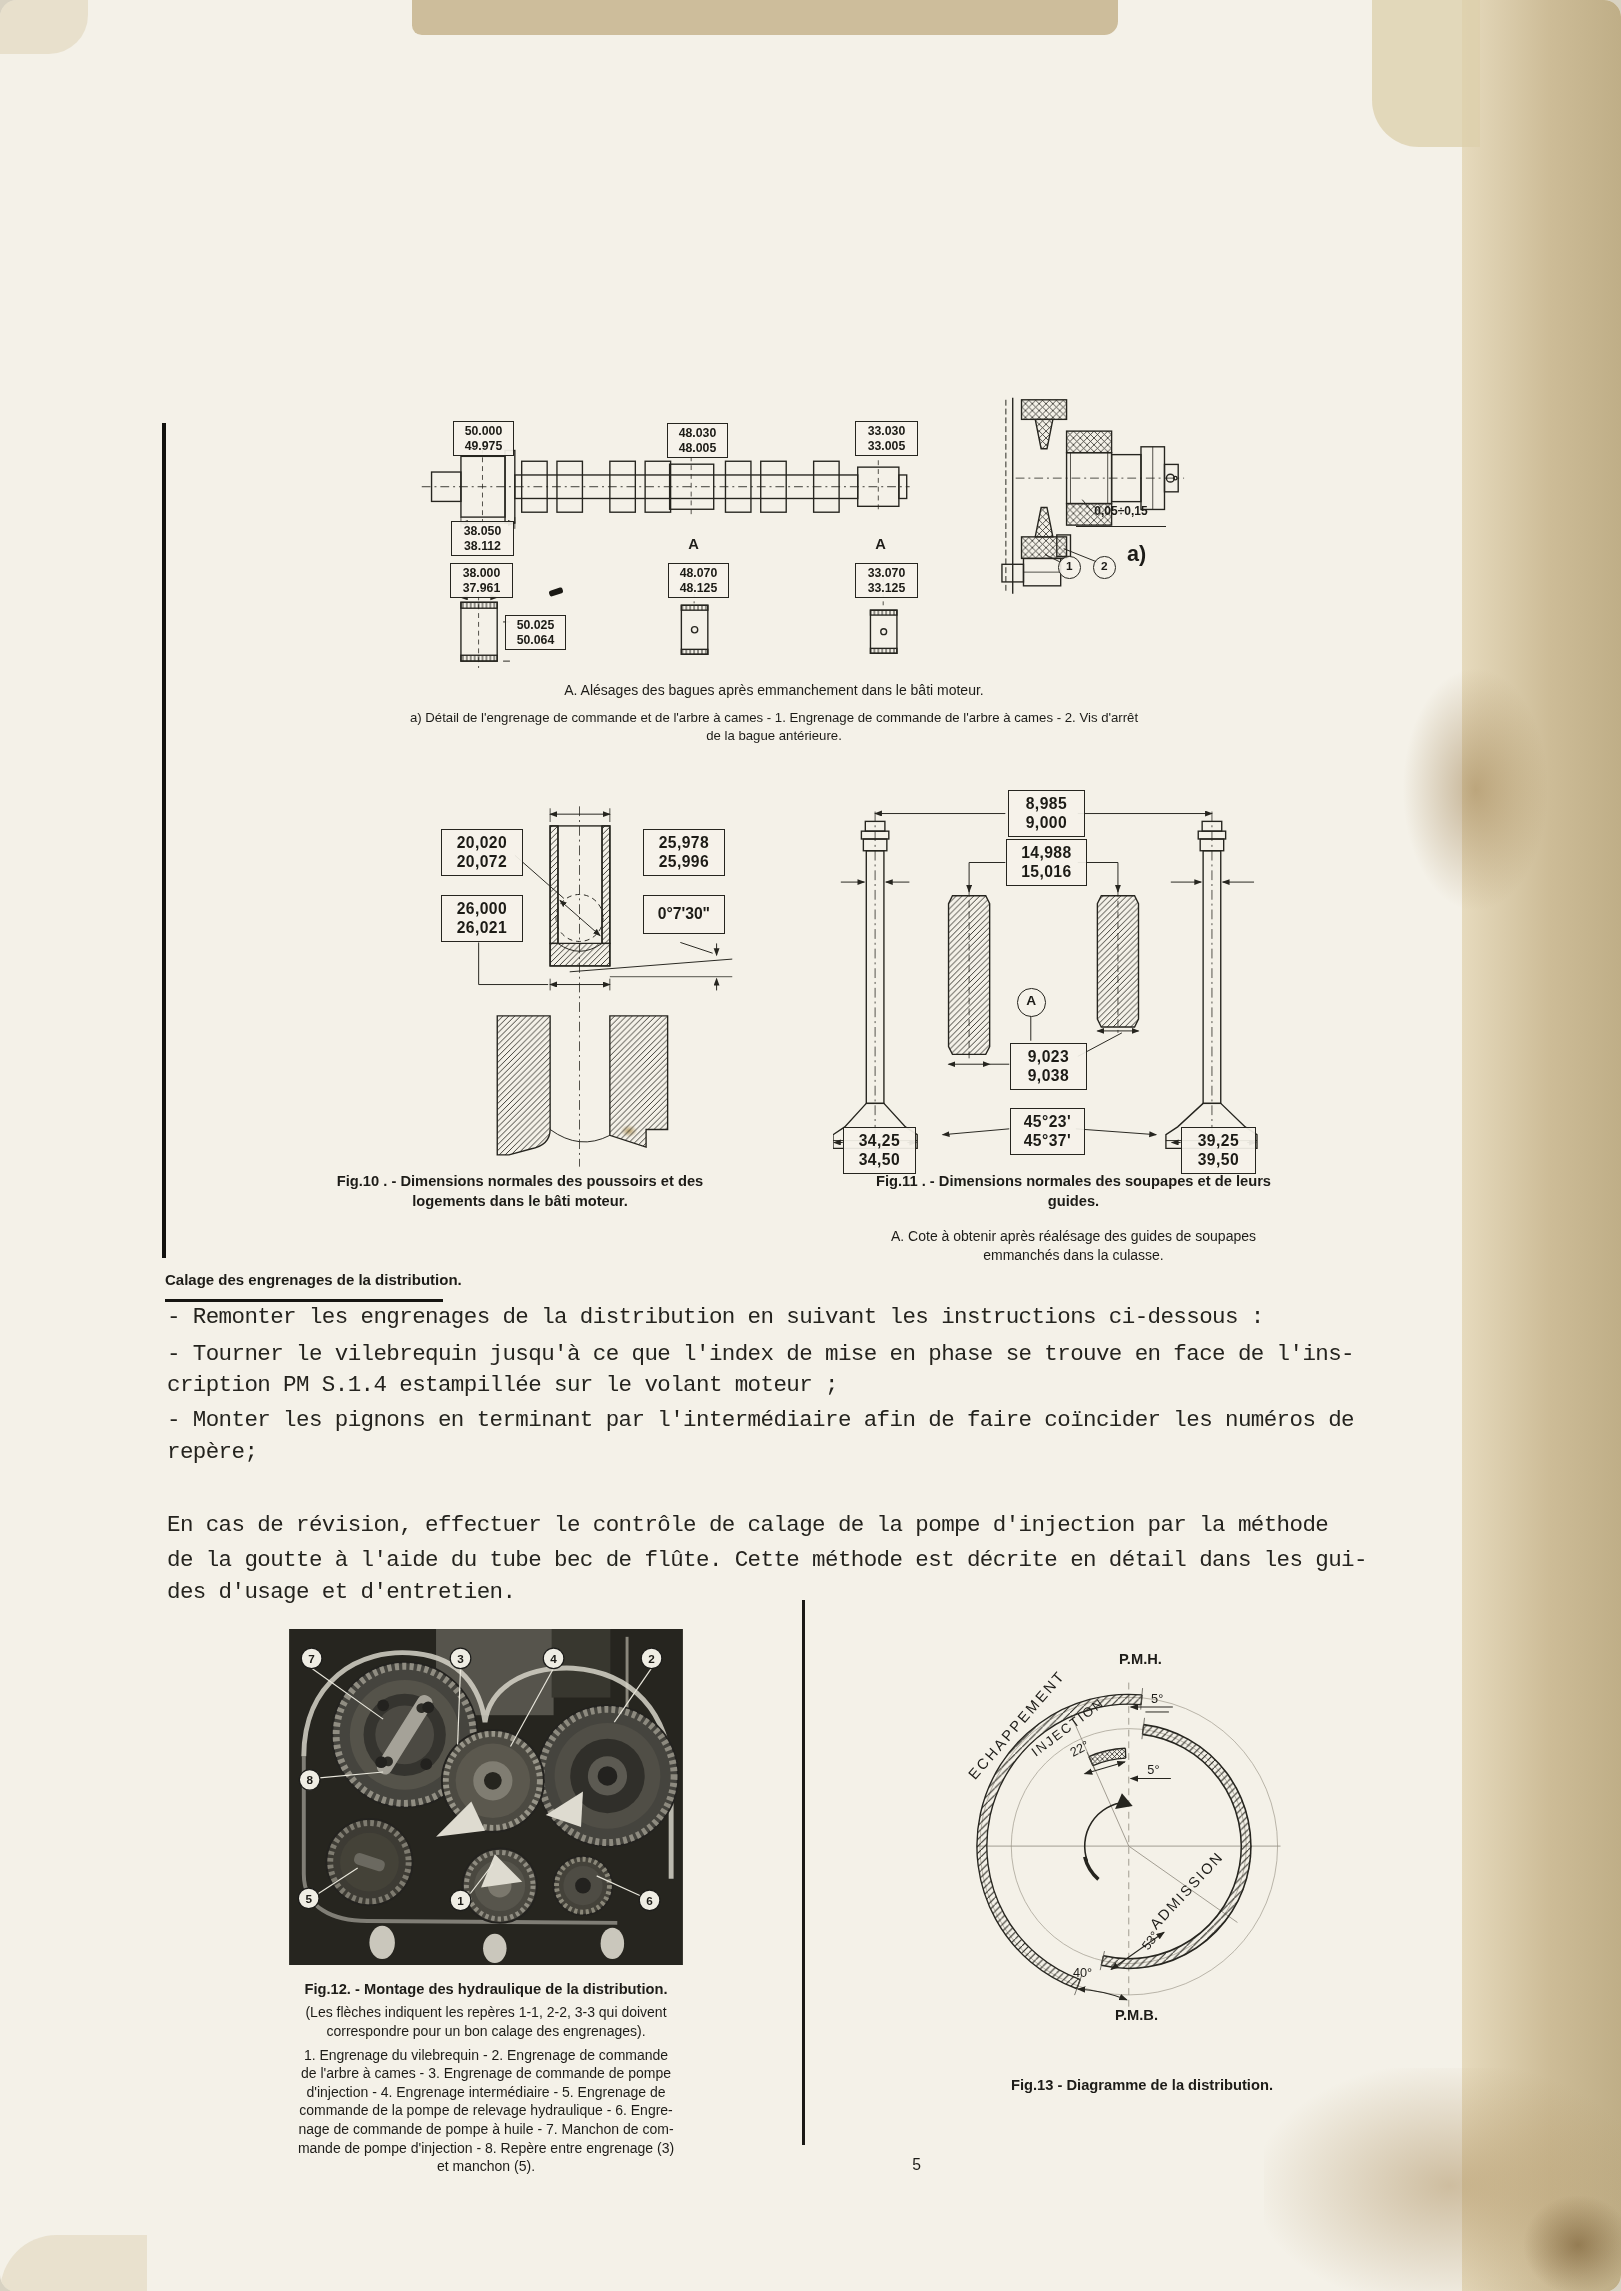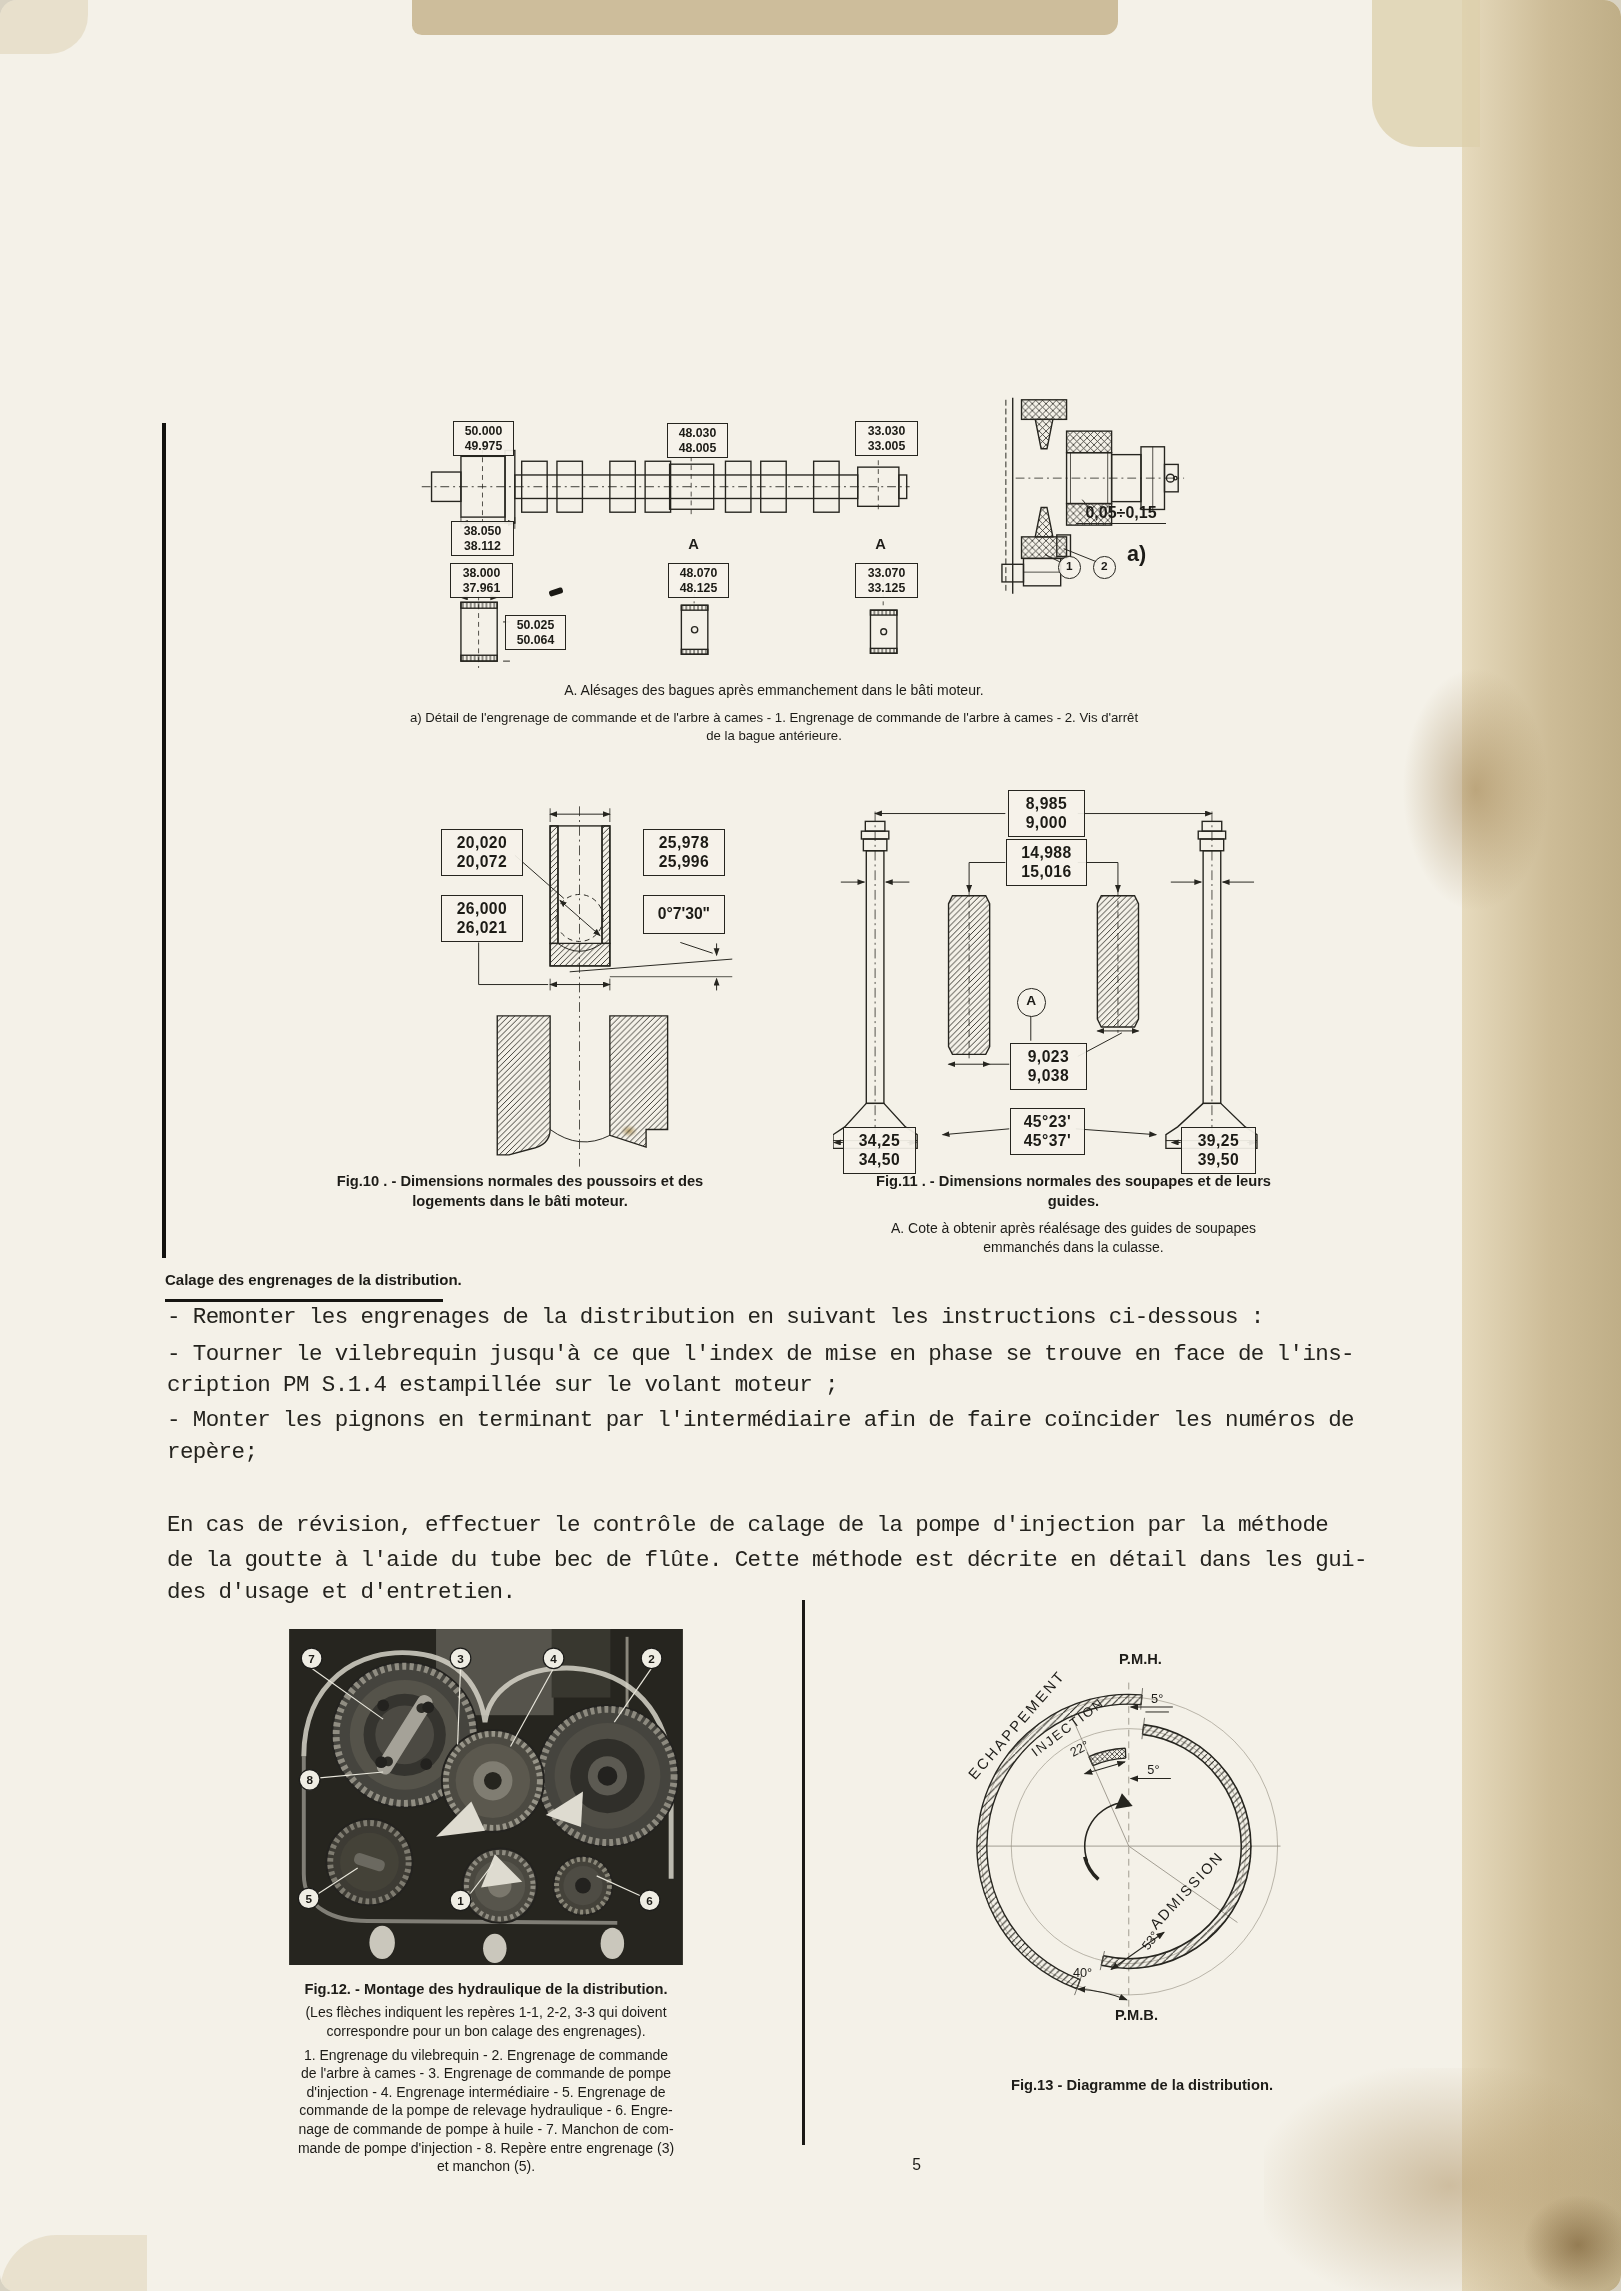--- a/index.html
+++ b/index.html
@@ -158,21 +158,21 @@
   <div class="dbx dbx-s" style="left:855px;top:563px;width:57px">
       <span>33.070</span>
       <span>33.125</span>
     </div>
   <div class="dbx dbx-s" style="left:505px;top:615px;width:55px">
       <span>50.025</span>
       <span>50.064</span>
     </div>
   <div class="abs" style="left:676px;top:536px;width:35px;text-align:center;font-weight:700;font-size:14.7px;">A</div>
   <div class="abs" style="left:863px;top:536px;width:35px;text-align:center;font-weight:700;font-size:14.7px;">A</div>
-  <div class="abs" style="left:1076px;top:504px;width:90px;text-align:center;font-size:16px;font-weight:700;border-bottom:1.5px solid #26251f;padding-bottom:1px;">0,05÷0,15</div>
+  <div class="abs" style="left:1076px;top:504px;width:90px;text-align:center;font-size:12px;font-weight:700;border-bottom:1.5px solid #26251f;padding-bottom:8px;">0,05÷0,15</div>
   <div class="circ" style="left:1058px;top:556px;width:20.6px;height:20.6px;font-size:11.8px;line-height:19.6px;">1</div>
   <div class="circ" style="left:1093px;top:556px;width:20.6px;height:20.6px;font-size:11.8px;line-height:19.6px;">2</div>
   <div class="abs" style="left:1127px;top:541px;font-size:21.6px;font-weight:700;">a)</div>
 
   <div class="cap" style="left:235px;top:678px;width:1078px;">
     <div class="r" style="margin-top:2.9px">A. Alésages des bagues après emmanchement dans le bâti moteur.</div>
     <div class="sm" style="margin-top:9.8px">a) Détail de l'engrenage de commande et de l'arbre à cames - 1. Engrenage de commande de l'arbre à cames - 2. Vis d'arrêt</div>
     <div class="sm">de la bague antérieure.</div>
   </div>
 
@@ -315,21 +315,21 @@
       <span>34,50</span>
     </div>
   <div class="dbx dbx-l" style="left:1181px;top:1127px;width:67px">
       <span>39,25</span>
       <span>39,50</span>
     </div>
 
   <div class="cap" style="left:843px;top:1172px;width:461px;">
     <div class="b">Fig.11 . - Dimensions normales des soupapes et de leurs</div>
     <div class="b">guides.</div>
-    <div class="r" style="margin-top:8px">A. Cote à obtenir après réalésage des guides de soupapes</div>
+    <div class="r" style="margin-top:16px">A. Cote à obtenir après réalésage des guides de soupapes</div>
     <div class="r">emmanchés dans la culasse.</div>
   </div>
 
   <div class="abs" style="left:165px;top:1271px;font-size:15px;font-weight:700;">Calage des engrenages de la distribution.</div>
   <div class="abs" style="left:165px;top:1299px;width:278px;height:2.9px;background:#161511;"></div>
 
   <div class="tw" style="top:1304px">- Remonter les engrenages de la distribution en suivant les instructions ci-dessous :</div>
   <div class="tw" style="top:1341px">- Tourner le vilebrequin jusqu'à ce que l'index de mise en phase se trouve en face de l'ins-</div>
   <div class="tw" style="top:1372px">cription PM S.1.4 estampillée sur le volant moteur ;</div>
   <div class="tw" style="top:1407px">- Monter les pignons en terminant par l'intermédiaire afin de faire coïncider les numéros de</div>

